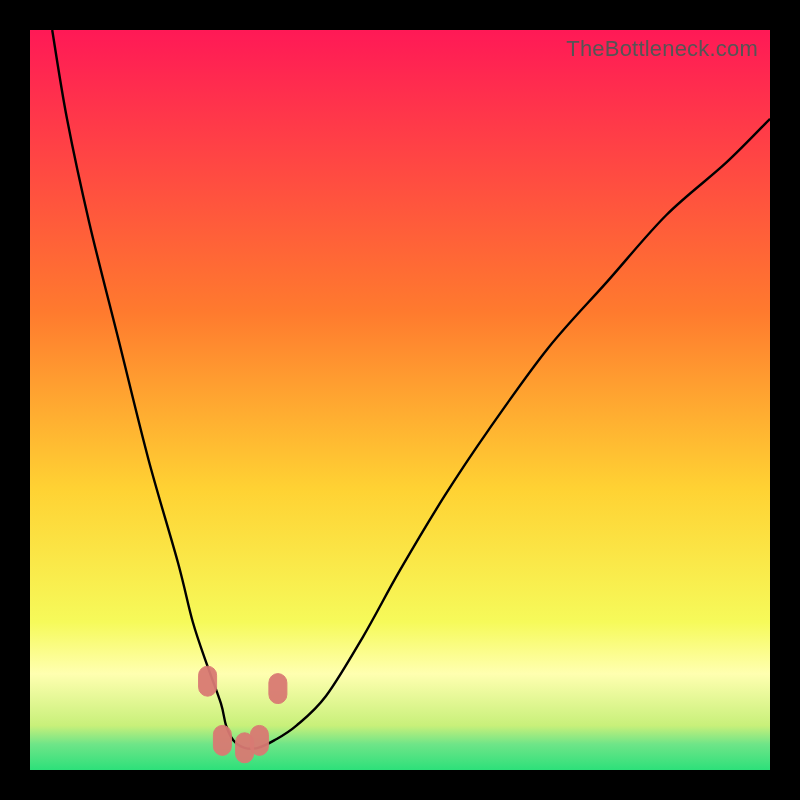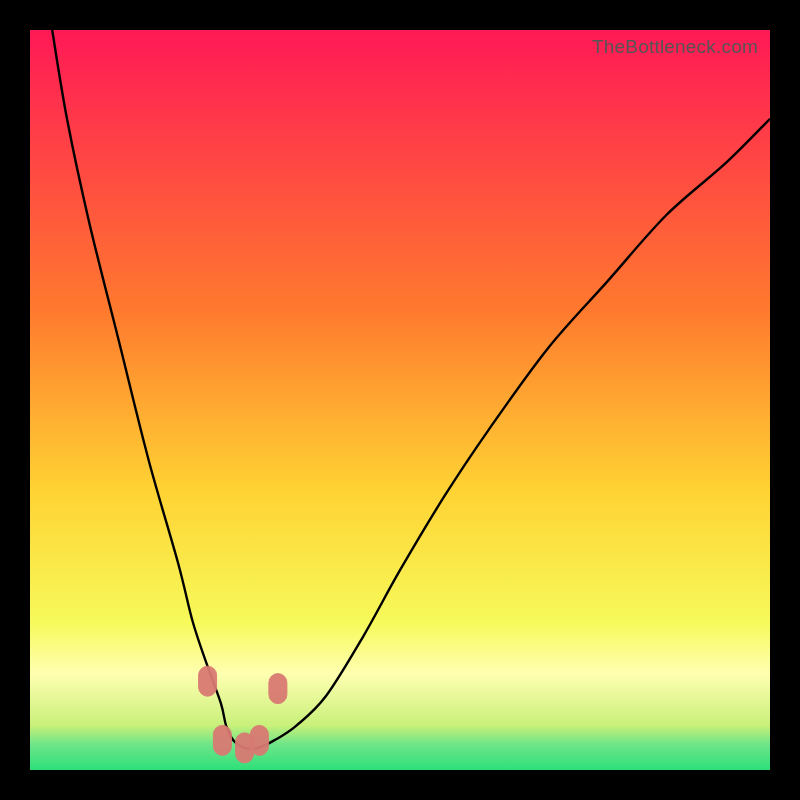--- a/index.html
+++ b/index.html
@@ -24,21 +24,21 @@
     left: 0;
     top: 0;
     width: 740px;
     height: 740px;
   }
   .watermark {
     position: absolute;
     top: 6px;
     right: 12px;
     color: #555;
-    font-size: 19px;
+    font-size: 22px;
     font-weight: 400;
     letter-spacing: 0.2px;
     user-select: none;
   }
   svg.curve {
     position: absolute;
     left: 0;
     top: 0;
     width: 740px;
     height: 740px;

